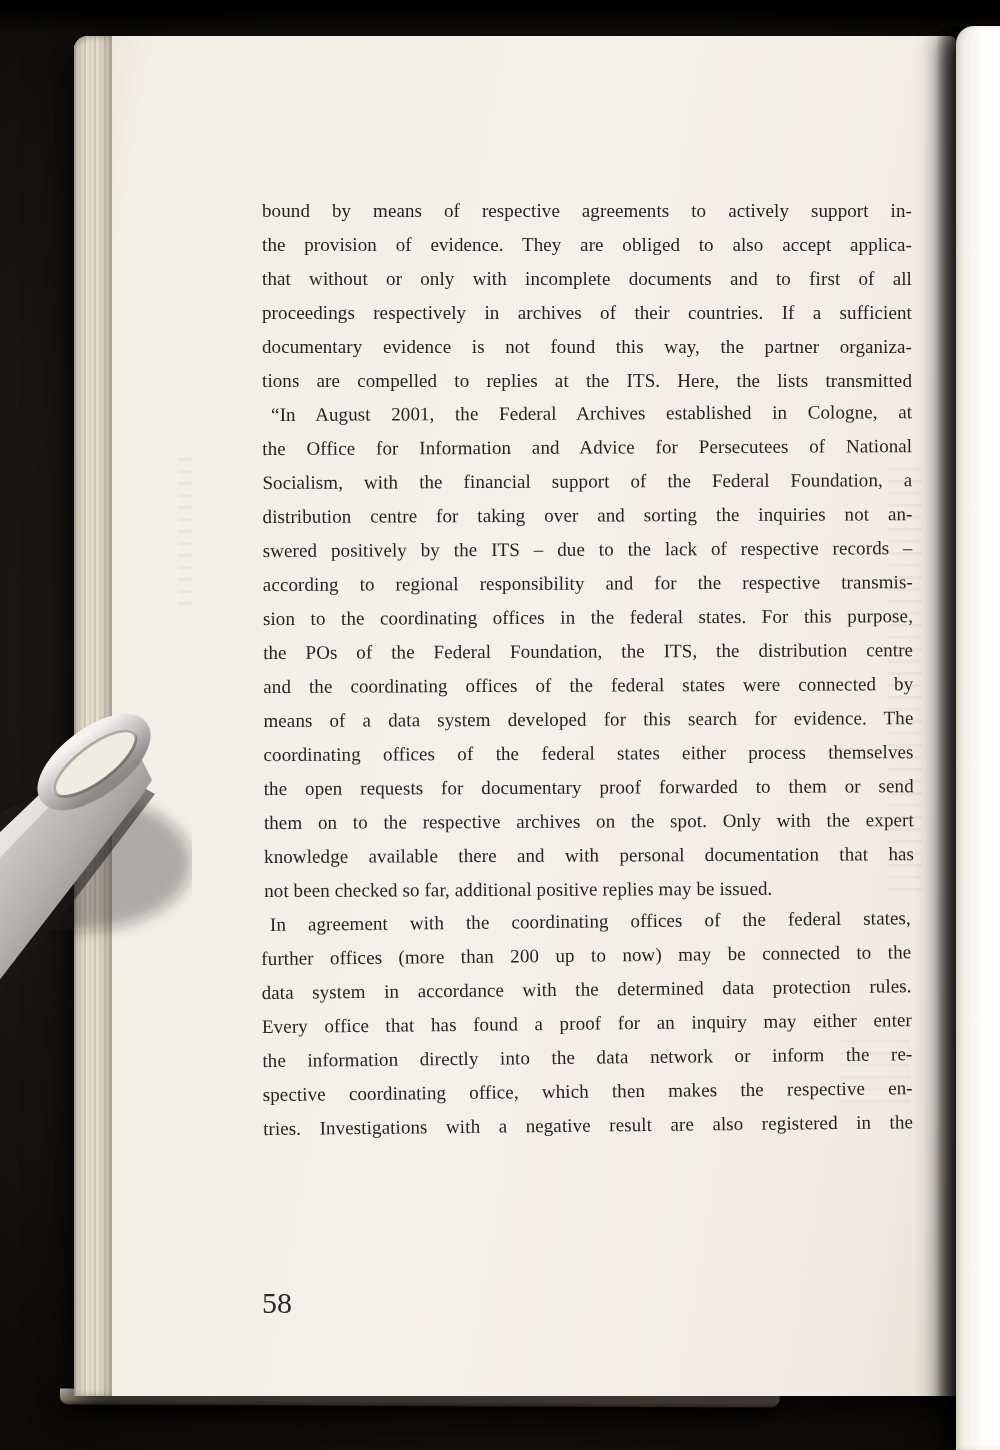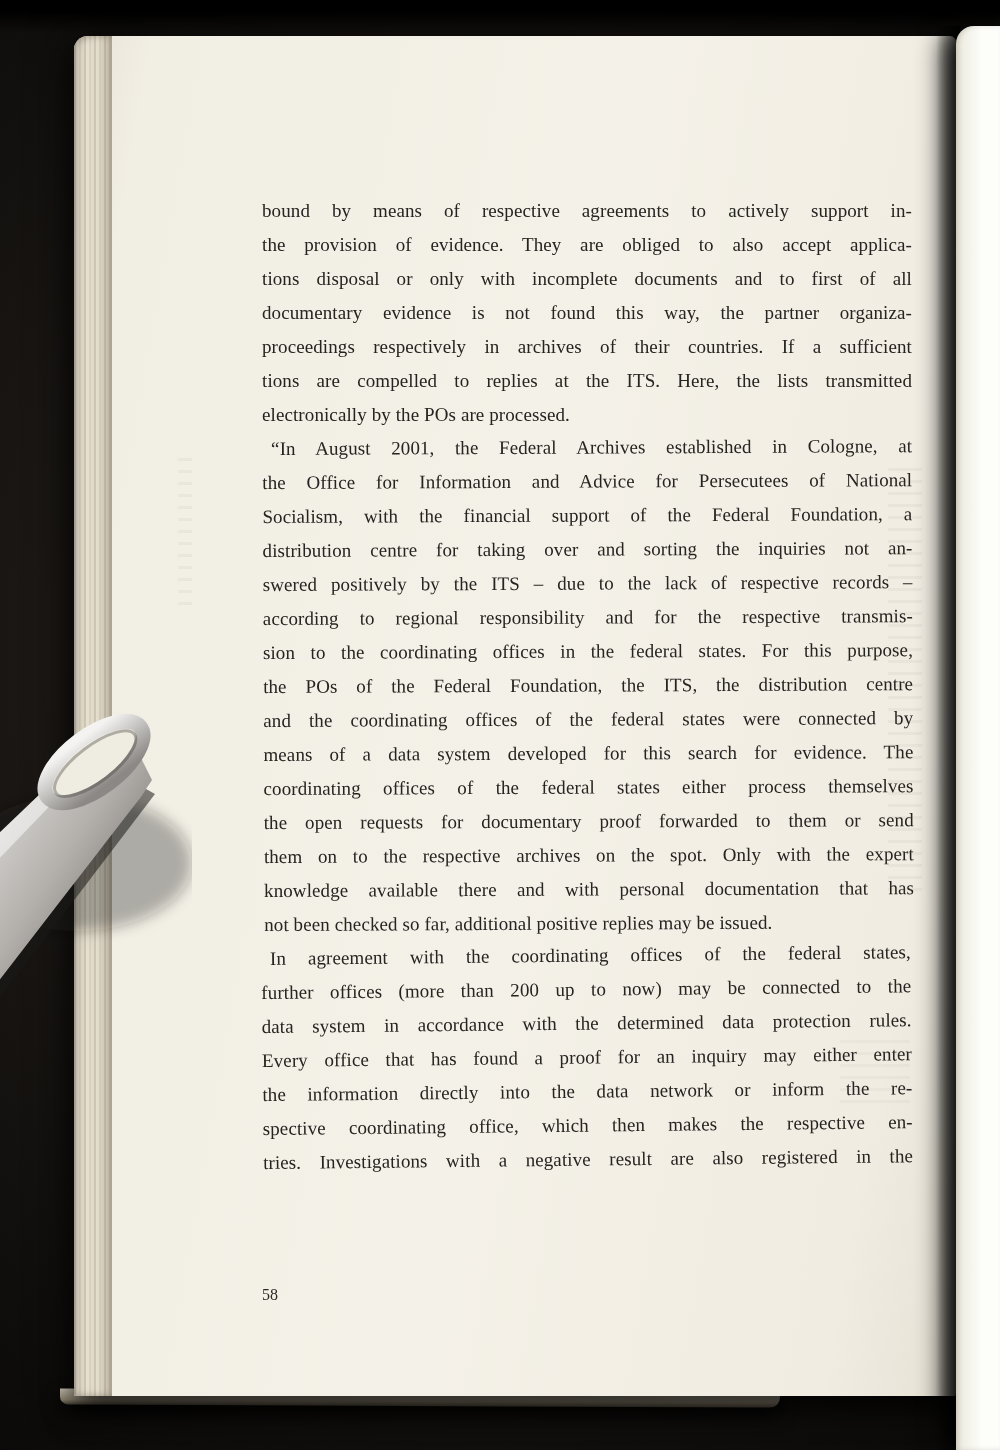--- a/index.html
+++ b/index.html
@@ -67,21 +67,21 @@
   .line.para-end {
     -moz-text-align-last: left;
     text-align-last: left;
   }
   .line.first-indent { text-indent: 9px; }
   .para-1 { transform: rotate(-0.25deg); transform-origin: 0 0; }
   .para-2 { transform: rotate(-0.6deg); transform-origin: 0 50%; }
 
   .page-number {
     position: absolute; left: 188px; top: 1250px;
-    font-size: 16px; color: #2b2925;
+    font-size: 30px; color: #2b2925;
   }
 
   .clip { position: absolute; left: -8px; top: 688px; }
 
   .ghost {
     position: absolute; opacity: 0.05; pointer-events: none;
     background: repeating-linear-gradient(180deg, #4e4a3c 0 3px, transparent 3px 12px);
   }
   .ghost-1 { left: 888px; top: 468px; width: 34px; height: 432px; }
   .ghost-2 { left: 178px; top: 458px; width: 14px; height: 155px; }
@@ -94,25 +94,24 @@
 <div class="top-black"></div>
 
 <div class="bottom-stack"></div>
 
 <div class="book-page">
   <div class="page-stack"></div>
   <div class="text-block" id="text-block">
       <div class="para para-0">
         <div class="line">bound by means of respective agreements to actively support in-</div>
         <div class="line">the provision of evidence. They are obliged to also accept applica-</div>
-        <div class="line">tions disposal or only with incomplete documents and to first of all</div>
+        <div class="line">that without or only with incomplete documents and to first of all</div>
+        <div class="line">proceedings respectively in archives of their countries. If a sufficient</div>
         <div class="line">documentary evidence is not found this way, the partner organiza-</div>
-        <div class="line">proceedings respectively in archives of their countries. If a sufficient</div>
         <div class="line">tions are compelled to replies at the ITS. Here, the lists transmitted</div>
-        <div class="line para-end">electronically by the POs are processed.</div>
       </div>
       <div class="para para-1">
         <div class="line first-indent">“In August 2001, the Federal Archives established in Cologne, at</div>
         <div class="line">the Office for Information and Advice for Persecutees of National</div>
         <div class="line">Socialism, with the financial support of the Federal Foundation, a</div>
         <div class="line">distribution centre for taking over and sorting the inquiries not an-</div>
         <div class="line">swered positively by the ITS – due to the lack of respective records –</div>
         <div class="line">according to regional responsibility and for the respective transmis-</div>
         <div class="line">sion to the coordinating offices in the federal states. For this purpose,</div>
         <div class="line">the POs of the Federal Foundation, the ITS, the distribution centre</div>

